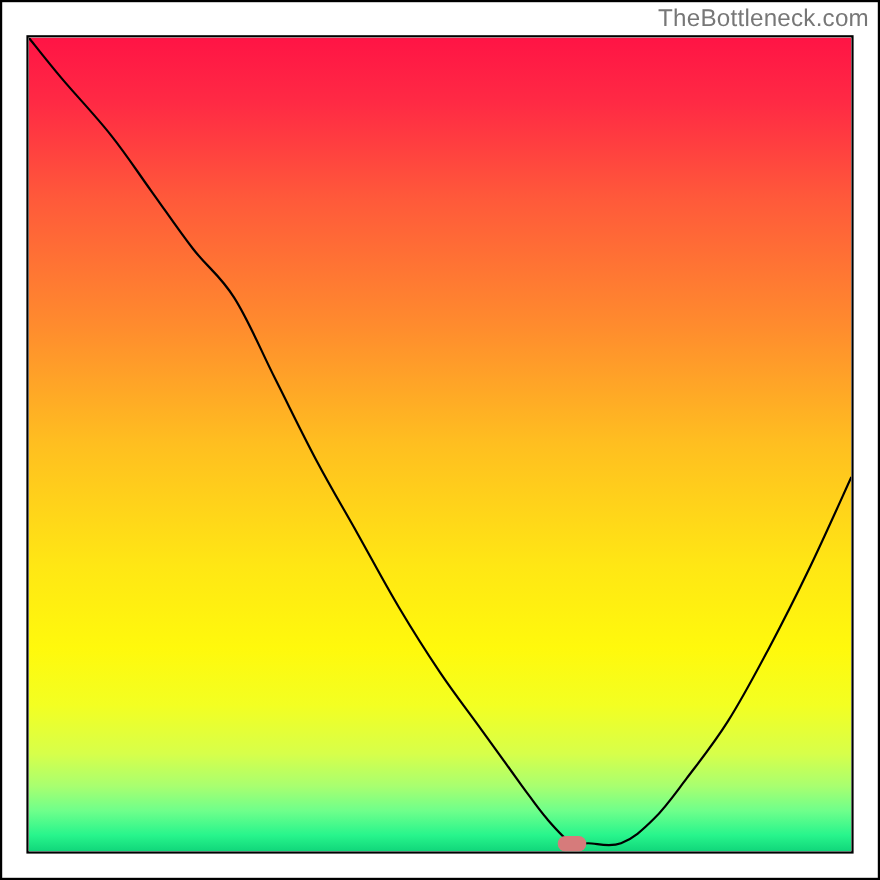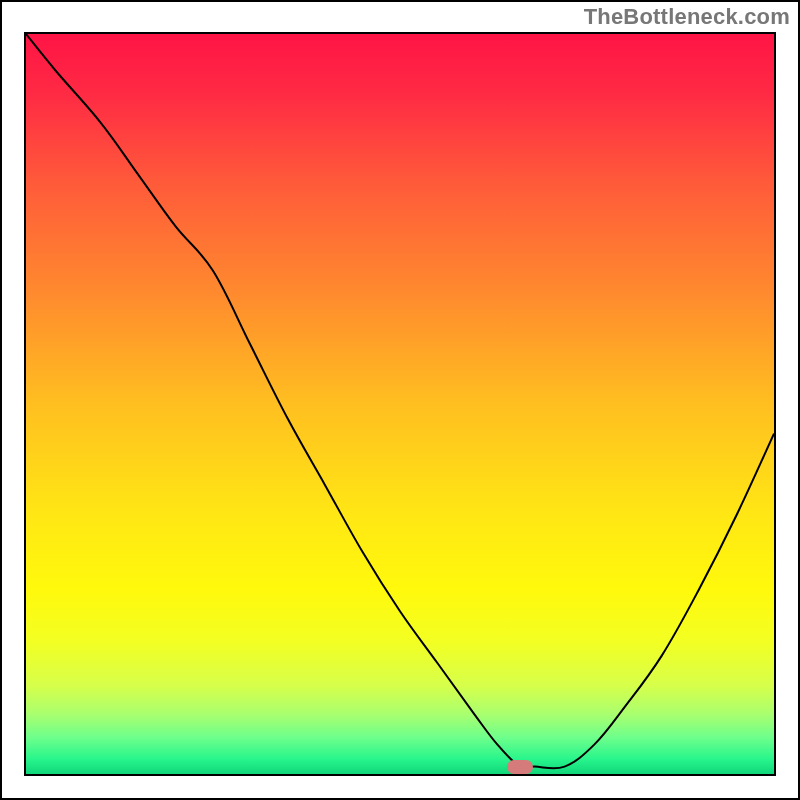--- a/index.html
+++ b/index.html
@@ -17,21 +17,21 @@
     height: 800px;
     box-sizing: border-box;
     border: 2px solid #000;
   }
   .watermark {
     position: absolute;
     top: 2px;
     right: 8px;
     font-size: 22px;
     color: #777;
-    font-weight: 700;
+    font-weight: 400;
     letter-spacing: 0.2px;
   }
   .plot {
     position: absolute;
     left: 22px;
     right: 22px;
     top: 30px;
     bottom: 22px;
     border: 2px solid #000;
     overflow: hidden;

